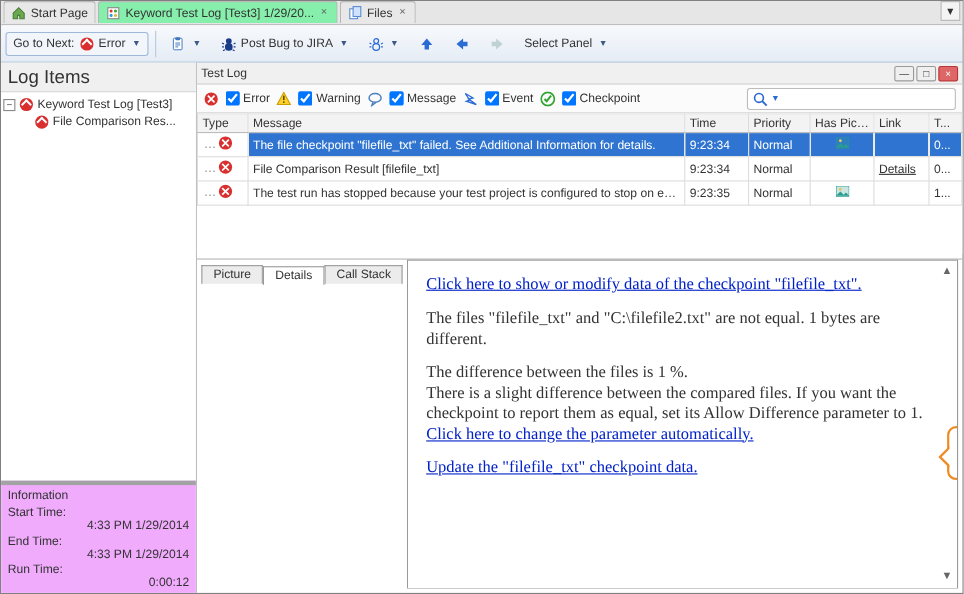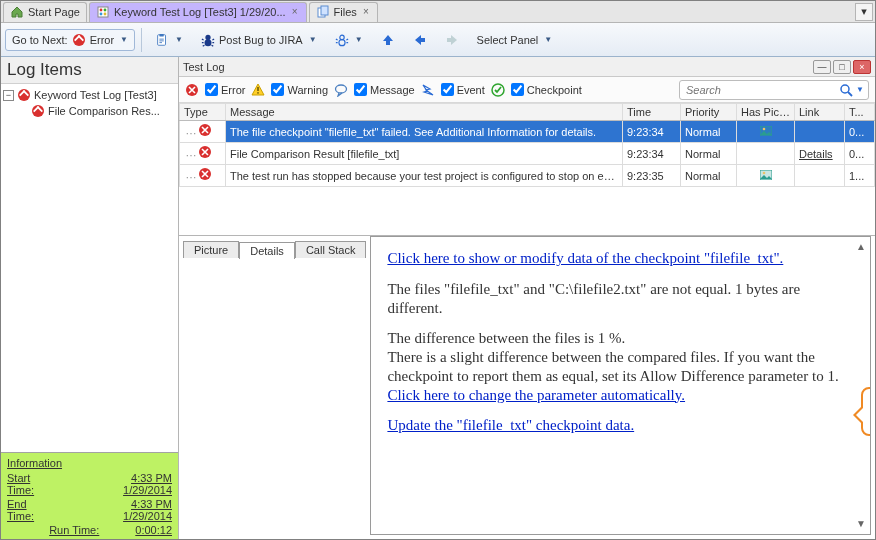--- a/index.html
+++ b/index.html
@@ -11,40 +11,39 @@
     background: #fff;
     width: 876px;
     height: 540px;
     overflow: hidden;
     border: 1px solid #808080;
     position: relative;
   }
   
   .tabs {
     display: flex;
-    align-items: center;
     height: 22px;
     background: #e6e6e6;
     border-bottom: 1px solid #b5b5b5;
     padding-left: 2px;
   }
   .tab {
     display: flex;
     align-items: center;
     height: 20px;
     padding: 0 6px;
     margin-right: 2px;
     background: #e8e8e8;
     border: 1px solid #b5b5b5;
     border-bottom: none;
     border-radius: 3px 3px 0 0;
     cursor: pointer;
     gap: 4px;
   }
-  .tab.active { background: #c4b5fd; }
+  .tab.active { background: #86efac; }
   .tab-close {
     width: 10px; height: 10px;
     display: inline-flex; align-items: center; justify-content: center;
     color: #666; font-size: 10px; line-height: 10px;
   }
   .tab-dd {
     margin-left: auto;
     width: 18px; height: 18px;
     border: 1px solid #b5b5b5;
     background: #f4f4f4;
@@ -106,29 +105,29 @@
   .tree-child { padding-left: 28px; }
   .tree-toggle {
     width: 11px; height: 11px;
     border: 1px solid #888;
     font-size: 9px; line-height: 9px;
     text-align: center;
     color: #444;
     background: #fff;
   }
   .info-box {
-    border-top: 1px solid #a3a3a3;
-    background: #bef264;
+    border-top: 4px solid #a3a3a3;
+    background: #f0abfc;
     padding: 2px 0;
-    text-decoration: underline;
   }
   .info-box .hdr { padding: 2px 6px; }
   .info-row {
-    display: flex; justify-content: flex-end;
+    display: flex; justify-content: space-between;
     padding: 1px 6px;
+    flex-direction: column;
   }
   .info-row .val { text-align: right; margin-left: 36px; }
   
   .right { flex: 1; display: flex; flex-direction: column; }
   .testlog-titlebar {
     display: flex; align-items: center;
     height: 20px;
     background: #f0f0f0;
     border-bottom: 1px solid #c9c9c9;
     padding: 0 4px;
@@ -463,21 +462,20 @@
       <span class="icon"><svg viewBox="0 0 14 14">
             <circle cx="7" cy="7" r="6" fill="none" stroke="#2fa52f" stroke-width="1.5"></circle>
             <path d="M4 7 L6 9 L10 4" fill="none" stroke="#2fa52f" stroke-width="1.8"></path>
           </svg></span>
       <label class="chk-lbl">
           <input type="checkbox" checked="" style="">
           <span>Checkpoint</span>
         </label>
 
       <div class="search-wrap">
-        <input type="text" placeholder="Search" style="">
         <span class="icon"><svg viewBox="0 0 14 14">
               <circle cx="6" cy="6" r="4" fill="none" stroke="#2a6bd4" stroke-width="1.5"></circle>
               <line x1="9" y1="9" x2="13" y2="13" stroke="#2a6bd4" stroke-width="1.8"></line>
             </svg></span>
         <span class="caret" style="font-size:8px;color:#2a6bd4;margin-left:3px">▼</span>
       </div>
     </div>
 
     <div class="tbl-wrap">
       <table class="tbl">

